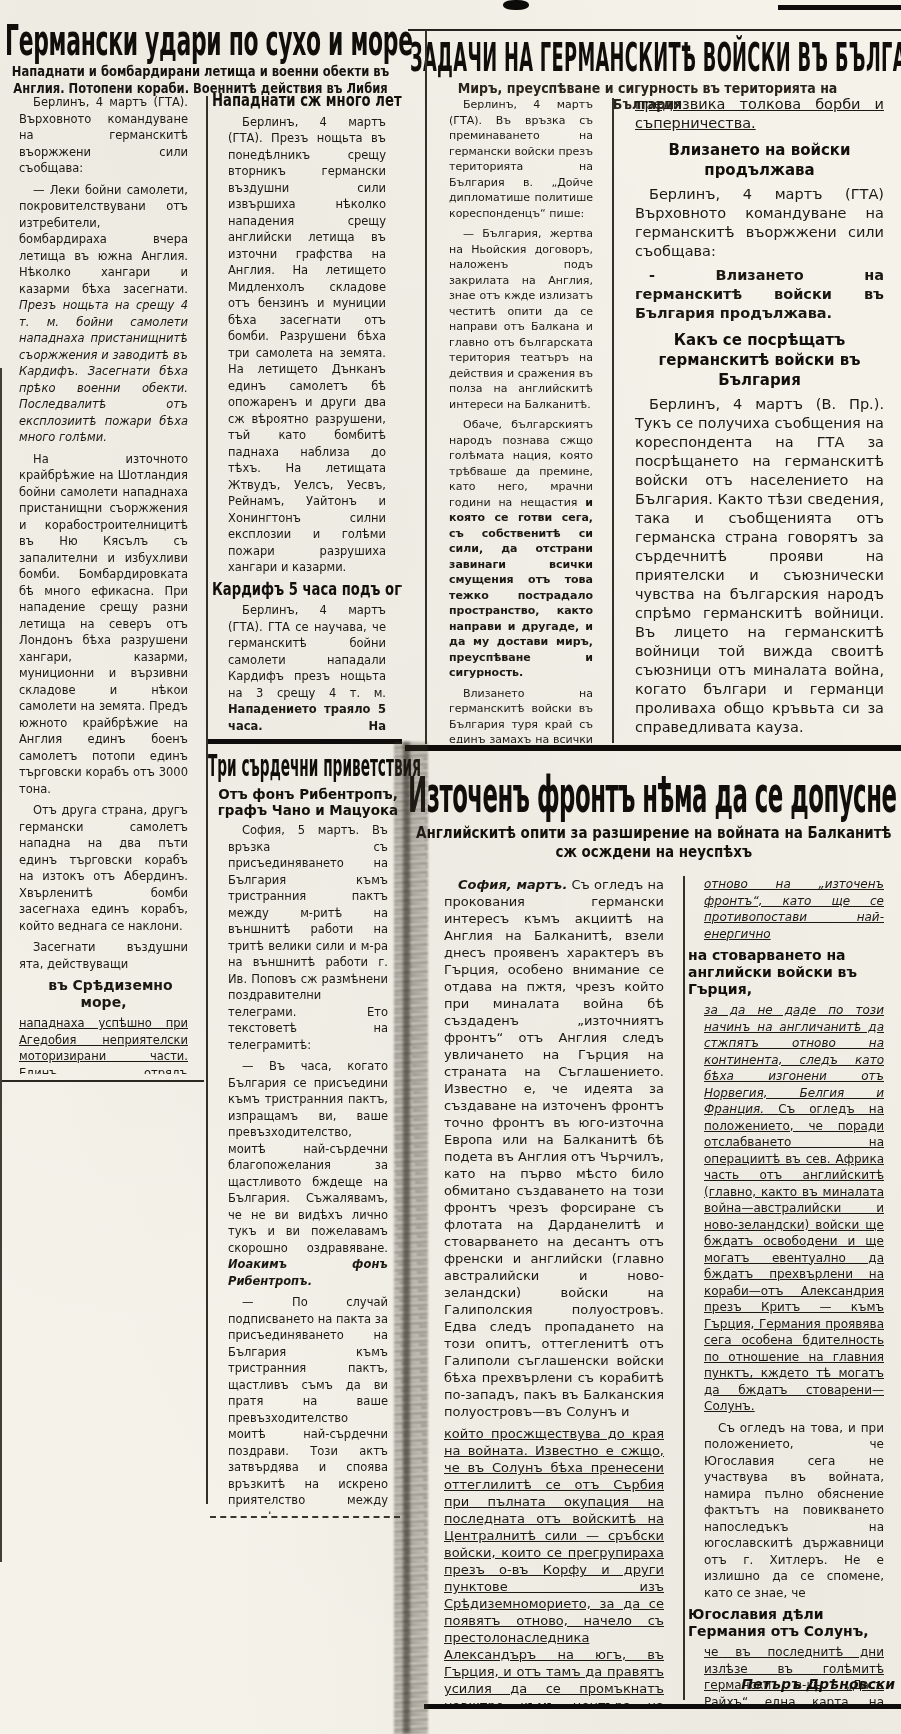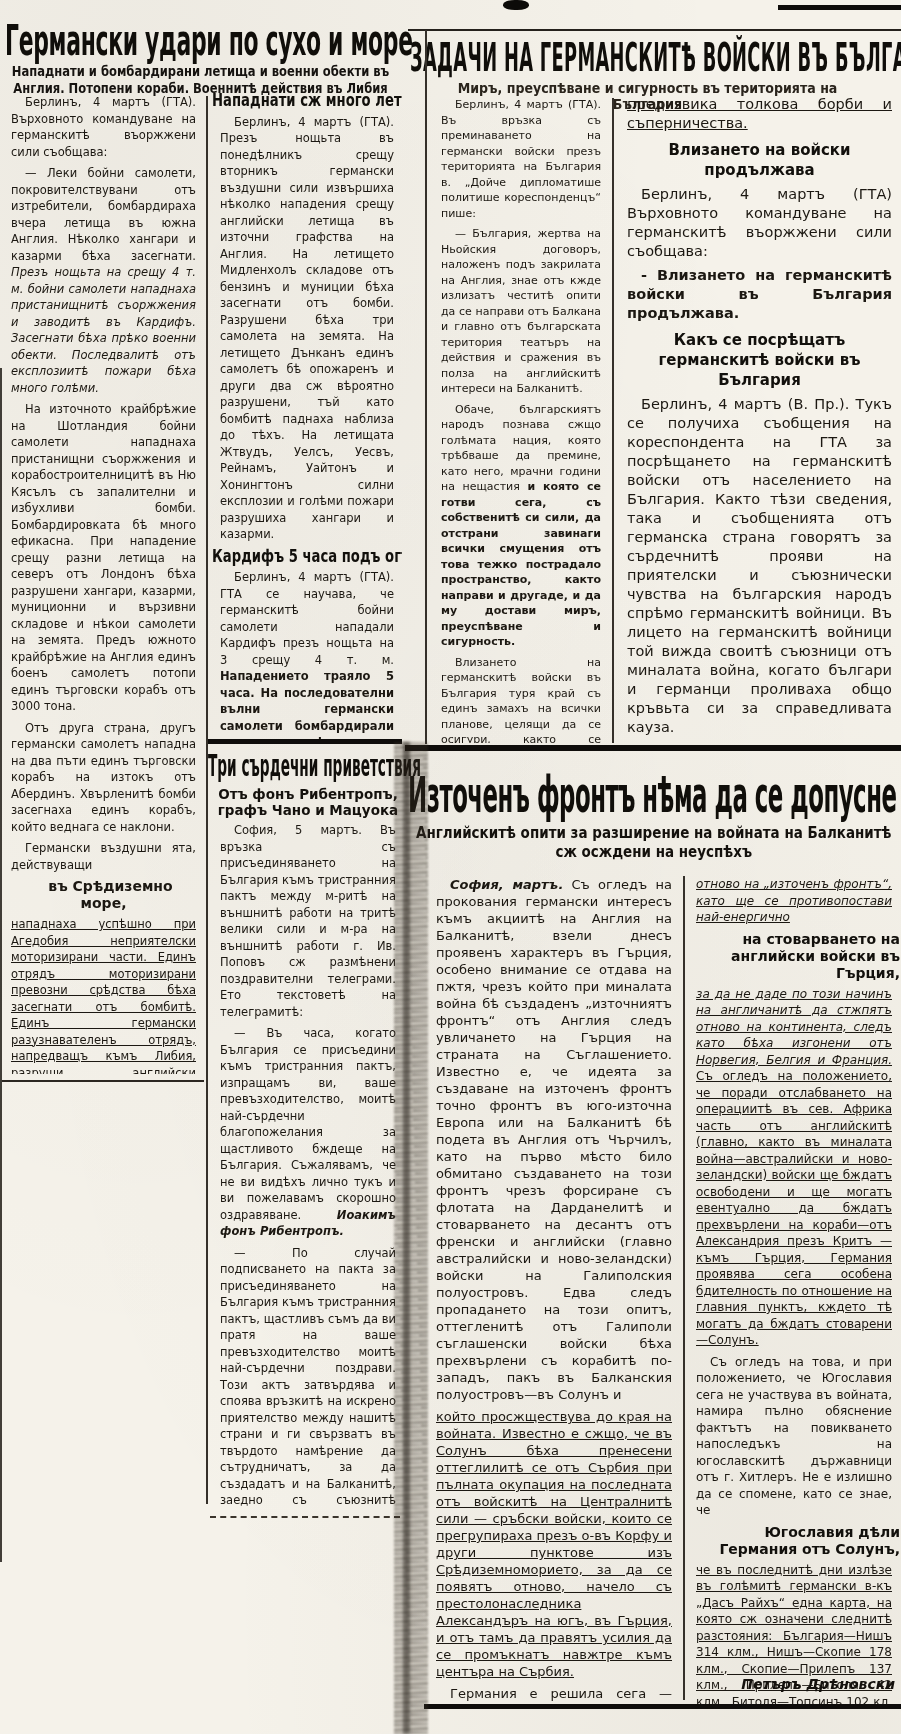--- a/index.html
+++ b/index.html
@@ -23,37 +23,37 @@
   .sub-tasks{left:436px;top:80px;width:470px;transform:scale(0.9,1);transform-origin:0 0;
     text-align:center;font-size:14px;font-weight:bold;color:#2a241c;}
   .h-front{left:408px;top:766px;font-size:44px;transform:scale(0.52,1.12);letter-spacing:-1px;}
   .sub-front{left:408px;top:824px;width:565px;transform:scale(0.87,1);transform-origin:0 0;
     text-align:center;font-weight:bold;font-size:15.5px;line-height:19px;color:#14110d;}
   .h-greet{left:208px;top:748px;font-size:24px;transform:scale(0.57,1.25);}
   .sub-greet{left:212px;top:786px;width:192px;text-align:center;font-weight:bold;
     font-size:13.5px;line-height:16px;color:#14110d;}
   
   .col{position:absolute;text-align:justify;overflow:hidden;}
-  .col p{margin:0 8px 5px;text-indent:14px;}
+  .col p{margin:0 16px 5px;text-indent:14px;}
   .col p.noind{text-indent:0;text-decoration:underline;}
   .b{font-weight:bold;}
   .i{font-style:italic;}
   .c1{left:3px;top:94px;width:201px;height:980px;font-size:11.5px;line-height:16.5px;}
   .c2{left:212px;top:90px;width:190px;height:650px;font-size:11.5px;line-height:16.5px;}
   .c3{left:433px;top:97px;width:176px;height:646px;font-size:11px;line-height:15.5px;}
   .c4{left:619px;top:95px;width:281px;height:648px;font-size:14.5px;line-height:19px;}
   .greet-body{left:212px;top:822px;width:192px;height:692px;font-size:11.5px;line-height:16.5px;}
   .cA{left:428px;top:876px;width:252px;height:828px;font-size:13px;line-height:17px;}
   .cB{left:688px;top:876px;width:212px;height:828px;font-size:12px;line-height:16.5px;}
   .crosshead{text-align:center;font-weight:bold;font-size:14px;margin:3px 0 4px;text-indent:0;}
   .ch{font-size:16.5px;font-weight:bold;white-space:nowrap;transform:scale(0.8,1.05);
     transform-origin:0 0;margin:2px 0 5px;color:#12100c;}
   .c4 h4{font-size:15px;font-weight:bold;text-align:center;margin:7px 0 5px;line-height:20px;color:#12100c;}
   .bh{font-weight:bold;font-size:14.5px;line-height:18px;margin:5px 0 4px;text-align:left;color:#12100c;}
-  .bhc{font-weight:bold;font-size:14px;line-height:17px;margin:5px 0 4px;text-align:right;color:#12100c;}
+  .bhc{font-weight:bold;font-size:14px;line-height:17px;margin:5px 0 4px;text-align:left;color:#12100c;}
   h1,h2,h3,h4{margin:0;font-size:inherit;}
   
   .vrule{position:absolute;width:2px;background:#35302a;}
   .hrule{position:absolute;height:2px;background:#25211c;}
   .bar{position:absolute;background:#0f0d0b;}
   .dashed{position:absolute;border-top:2px dashed #3a342c;height:0;}
   .endrule{position:absolute;height:1.5px;background:#2c2721;}
   
   .blob{position:absolute;background:#0c0b09;border-radius:45%;}
   .fold{position:absolute;left:394px;top:742px;width:34px;height:992px;
@@ -78,21 +78,21 @@
 
   <section>
     <h1 class="abs hl h-left">Германски удари по сухо и море</h1>
     <h2 class="abs sub-left">Нападнати и бомбардирани летища и военни обекти въ Англия. Потопени кораби. Военнитѣ действия въ Либия</h2>
 
     <div class="col c1">
       <p>Берлинъ, 4 мартъ (ГТА). Върховното командуване на германскитѣ въоржжени сили съобщава:</p>
       <p><span>— Леки бойни самолети, покровителствувани отъ изтребители, бомбардираха вчера летища въ южна Англия. Нѣколко хангари и казарми бѣха засегнати.</span> <span class="i">Презъ нощьта на срещу 4 т. м. бойни самолети нападнаха пристанищнитѣ съоржжения и заводитѣ въ Кардифъ. Засегнати бѣха прѣко военни обекти. Последвалитѣ отъ експлозиитѣ пожари бѣха много голѣми.</span></p>
       <p>На източното крайбрѣжие на Шотландия бойни самолети нападнаха пристанищни съоржжения и корабостроителницитѣ въ Ню Кясълъ съ запалителни и избухливи бомби. Бомбардировката бѣ много ефикасна. При нападение срещу разни летища на северъ отъ Лондонъ бѣха разрушени хангари, казарми, муниционни и вързивни складове и нѣкои самолети на земята. Предъ южното крайбрѣжие на Англия единъ боенъ самолетъ потопи единъ търговски корабъ отъ 3000 тона.</p>
       <p>Отъ друга страна, другъ германски самолетъ нападна на два пъти единъ търговски корабъ на изтокъ отъ Абердинъ. Хвърленитѣ бомби засегнаха единъ корабъ, който веднага се наклони.</p>
-      <p>Германски въздушни ята, действуващи</p>
+      <p>Засегнати въздушни ята, действуващи</p>
       <p class="crosshead">въ Срѣдиземно море,</p>
       <p class="noind">нападнаха успѣшно при Агедобия неприятелски моторизирани части. Единъ отрядъ моторизирани превозни срѣдства бѣха засегнати отъ бомбитѣ. Единъ германски разузнавателенъ отрядъ, напредващъ къмъ Либия, разруши английски бронирани коли.</p>
 
     </div>
     <div class="endrule" style="left:2px;top:1080px;width:202px;"></div>
 
     <div class="col c2">
       <h3 class="ch">Нападнати сж много летища</h3>
       <p>Берлинъ, 4 мартъ (ГТА). Презъ нощьта въ понедѣлникъ срещу вторникъ германски въздушни сили извършиха нѣколко нападения срещу английски летища въ източни графства на Англия. На летището Мидленхолъ складове отъ бензинъ и муниции бѣха засегнати отъ бомби. Разрушени бѣха три самолета на земята. На летището Дънканъ единъ самолетъ бѣ опожаренъ и други два сж вѣроятно разрушени, тъй като бомбитѣ паднаха наблиза до тѣхъ. На летищата Жтвудъ, Уелсъ, Уесвъ, Рейнамъ, Уайтонъ и Хонингтонъ силни експлозии и голѣми пожари разрушиха хангари и казарми.</p>
       <h3 class="ch">Кардифъ 5 часа подъ огънь</h3>

